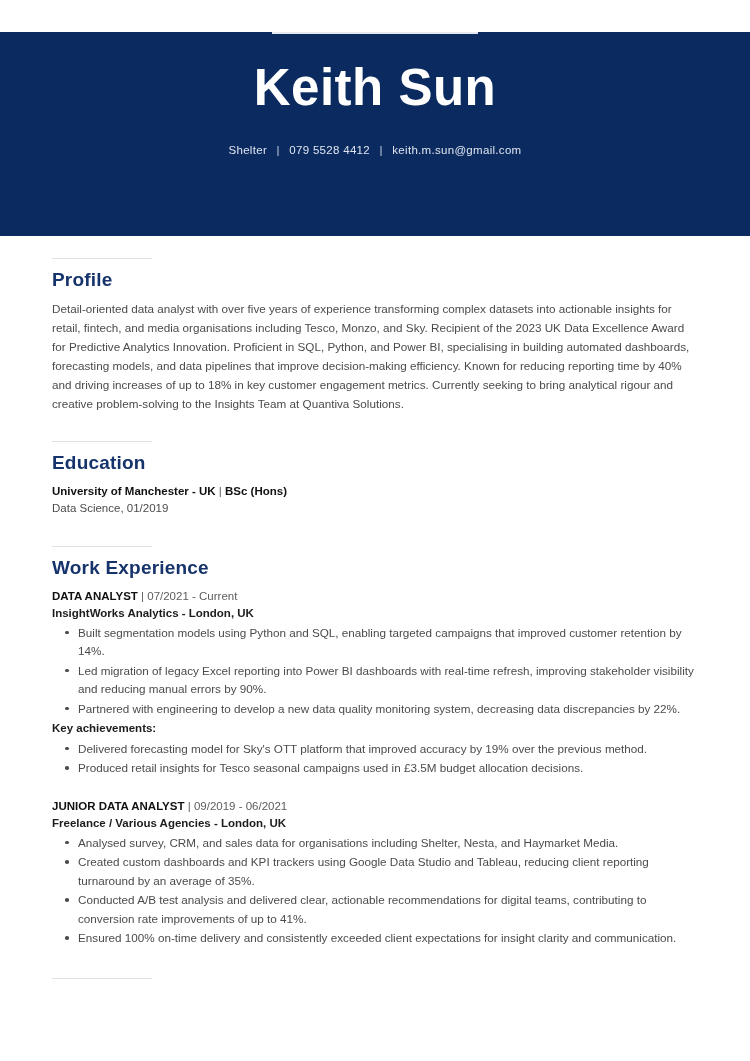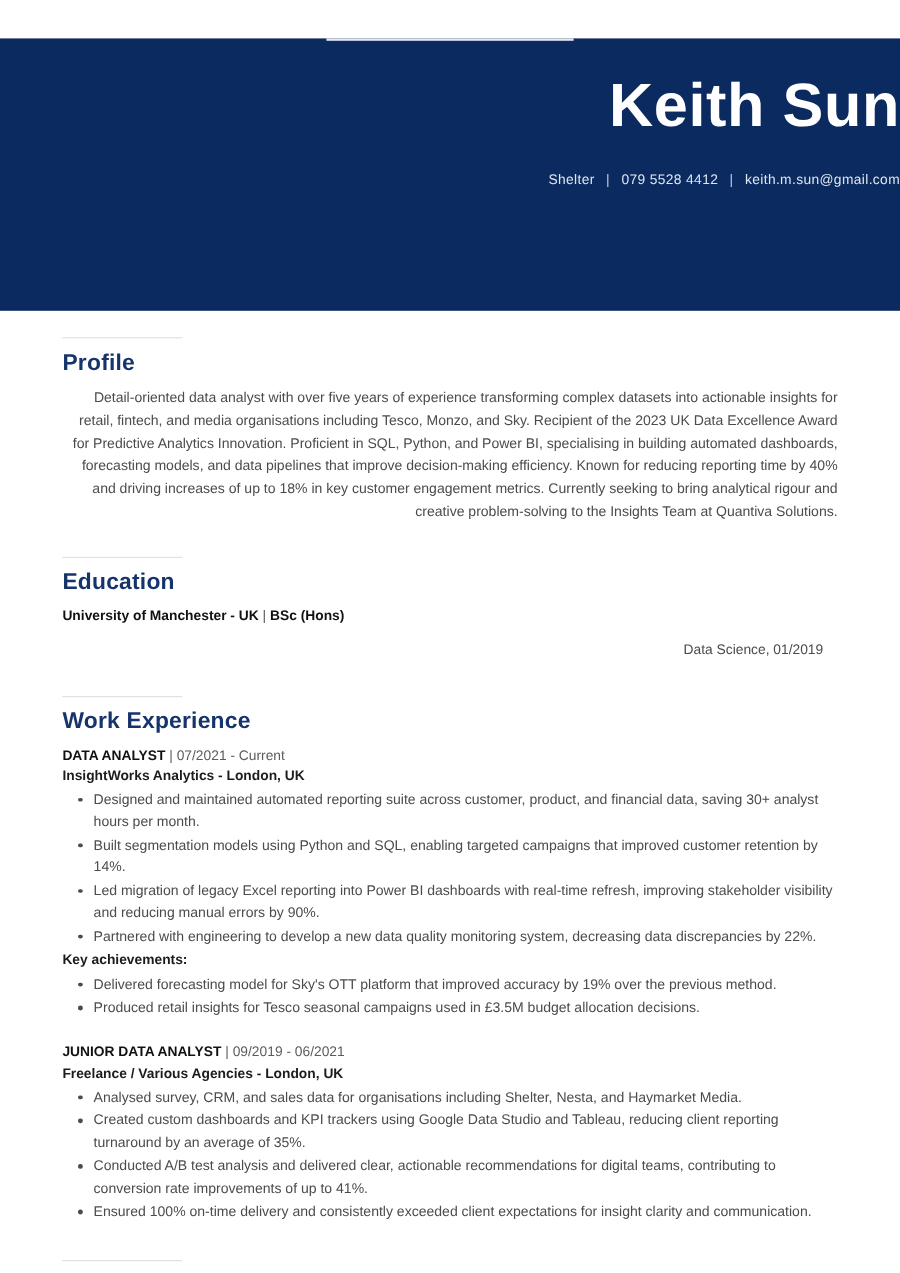--- a/index.html
+++ b/index.html
@@ -12,25 +12,25 @@
     height: 1061px;
     background: #ffffff;
     font-family: "Liberation Sans", sans-serif;
     color: #4a4a4a;
     overflow: hidden;
   }
 
   
   .header {
     background: #0b2b60;
-    height: 227px;
+    height: 204px;
     position: relative;
     box-sizing: border-box;
     padding: 0;
-    text-align: right;
+    text-align: center;
   }
   .header-rule {
     width: 206px;
     height: 2px;
     background: #e6eaf0;
     margin: 32px auto 0 auto;
   }
   .header-name {
     color: #ffffff;
     font-size: 51px;
@@ -74,21 +74,21 @@
     letter-spacing: 0.2px;
     margin: 11px 0 9px 0;
     line-height: 1.1;
   }
 
   .para {
     font-size: 11.7px;
     line-height: 1.62;
     color: #4b4b4b;
     margin: 0;
-    text-align: right;
+    text-align: left;
   }
 
   .entry-title {
     font-size: 11.5px;
     color: #1c1c1c;
     margin: 0 0 1px 0;
     line-height: 1.45;
   }
   .entry-title b {
     font-weight: bold;
@@ -102,23 +102,22 @@
   .entry-sub {
     font-size: 11.5px;
     font-weight: bold;
     color: #1c1c1c;
     margin: 0 0 1px 0;
     line-height: 1.45;
   }
   .entry-line {
     font-size: 11.5px;
     color: #4b4b4b;
-    margin: 12px;
+    margin: 0;
     line-height: 1.52;
-    text-align: right;
   }
   .sub-label {
     font-size: 11.5px;
     font-weight: bold;
     color: #1c1c1c;
     margin: 2px 0 1px 0;
     line-height: 1.5;
   }
 
   ul.bullets {
@@ -196,21 +195,20 @@
     <div class="section-title">Work Experience</div>
 
     <div class="job job-first">
       <div class="entry-title">
         <b>DATA ANALYST</b>
         <span class="meta">|</span>
         <span class="meta">07/2021 - Current</span>
       </div>
       <div class="entry-sub">InsightWorks Analytics - London, UK</div>
       <ul class="bullets">
-        <li>Designed and maintained automated reporting suite across customer, product, and financial data, saving 30+ analyst hours per month.</li>
         <li>Built segmentation models using Python and SQL, enabling targeted campaigns that improved customer retention by 14%.</li>
         <li>Led migration of legacy Excel reporting into Power BI dashboards with real-time refresh, improving stakeholder visibility and reducing manual errors by 90%.</li>
         <li>Partnered with engineering to develop a new data quality monitoring system, decreasing data discrepancies by 22%.</li>
       </ul>
       <div class="sub-label">Key achievements:</div>
       <ul class="bullets">
         <li>Delivered forecasting model for Sky's OTT platform that improved accuracy by 19% over the previous method.</li>
         <li>Produced retail insights for Tesco seasonal campaigns used in £3.5M budget allocation decisions.</li>
       </ul>
     </div>

